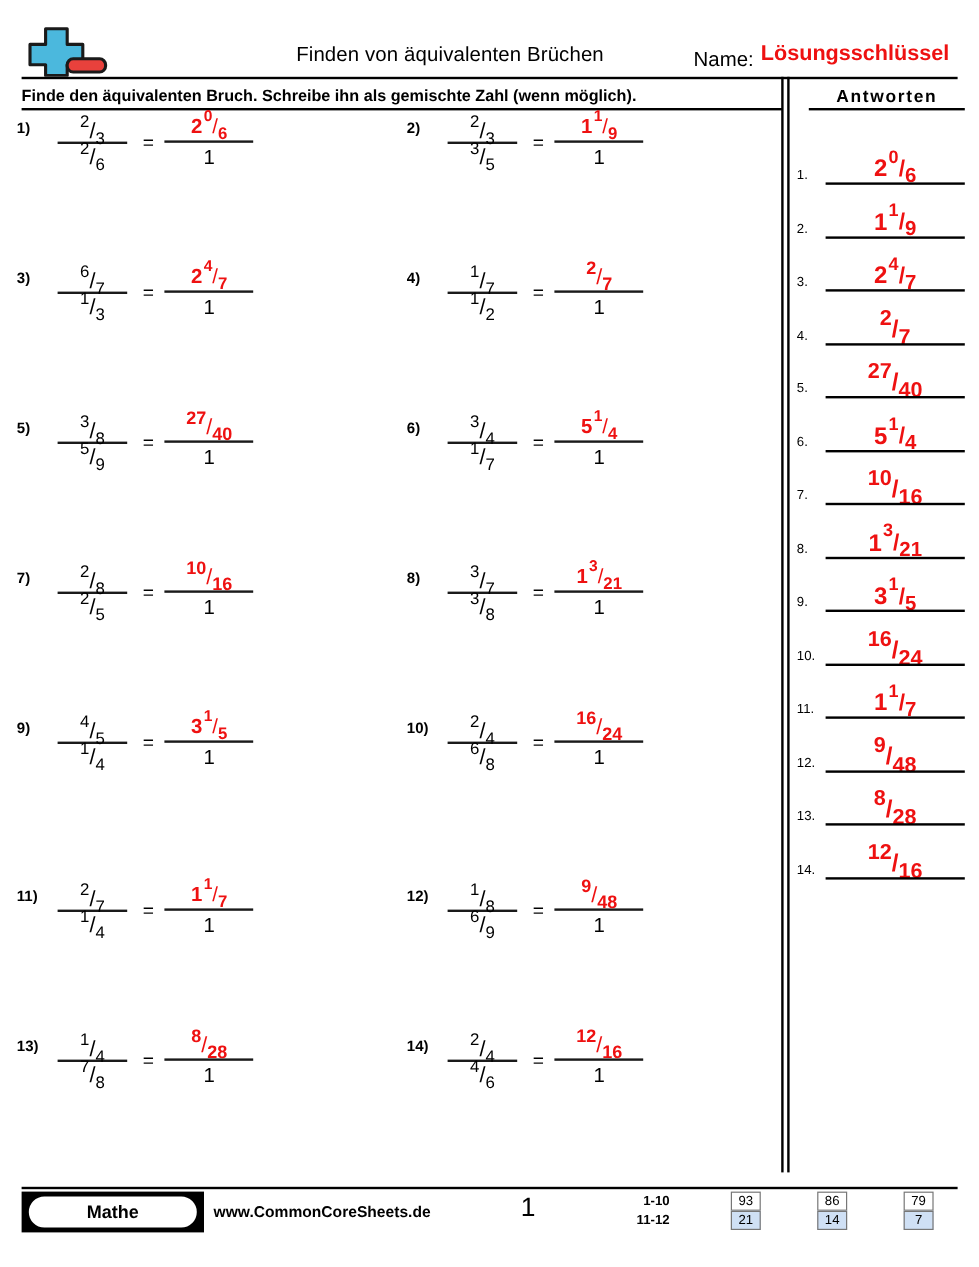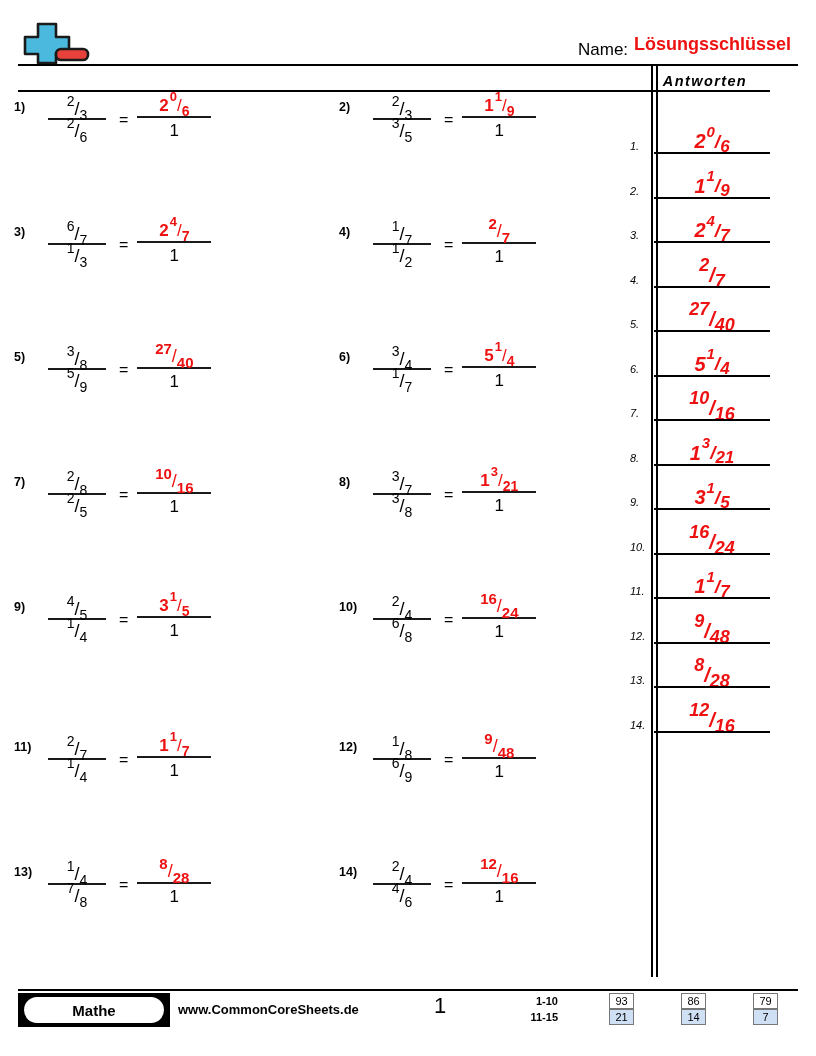--- a/index.html
+++ b/index.html
@@ -88,21 +88,21 @@
   .mixed { display:inline-flex; align-items:center; white-space:nowrap; line-height:1; }
   .mixed .whole { font-size:17px; font-weight:bold; position:relative; top:1px; margin-right:1px; }
   .mixed .frac .n { font-size:13px; font-weight:bold; top:-8px; }
   .mixed .frac .sl { font-size:17px; }
   .mixed .frac .d { font-size:14px; font-weight:bold; top:6px; }
   .frac.bigred .n { font-size:15px; font-weight:bold; }
   .frac.bigred .d { font-size:15px; font-weight:bold; }
   .frac.bigred .sl { font-size:18px; }
 
   
-  .answers { position:absolute; left:624px; top:64px; width:132px; height:913px;font-style:italic; }
+  .answers { position:absolute; left:658px; top:64px; width:132px; height:913px; }
   .ans-head {
     position:absolute; left:16px; top:9px; width:130px;
     text-align:center; font-size:14.5px; font-weight:bold;
     letter-spacing:1.4px;
     border-bottom:2px solid #000; padding-bottom:1px;
   }
   .ans-row {
     position:absolute; left:6px; width:142px; height:44px;
   }
   .ans-idx {
@@ -163,25 +163,27 @@
 
 <div class="page">
 
   <div class="header">
     <div class="logo">
       <svg width="82" height="46" viewBox="0 0 82 46">
         <path d="M20 6 h18 v13 h13 v17 h-13 v9 h-18 v-9 h-13 v-17 h13 z" fill="#4bb8dd" stroke="#1a1a1a" stroke-width="2.6" stroke-linejoin="round"></path>
         <rect x="38" y="31" width="32" height="11" rx="5" fill="#e8413c" stroke="#1a1a1a" stroke-width="2.6"></rect>
       </svg>
     </div>
+    <div class="title">Finden von äquivalenten Brüchen</div>
     <div class="name-label">Name:</div>
     <div class="answer-key-word">Lösungsschlüssel</div>
     <div class="hrule-top"></div>
   </div>
 
+  <div class="instructions">Finde den äquivalenten Bruch. Schreibe ihn als gemischte Zahl (wenn möglich).</div>
   <div class="hrule-instr"></div>
 
   <div class="divider-a"></div>
   <div class="divider-b"></div>
 
   <div class="problems" id="problems">
       <div class="prob" style="left: 0px; top: 0px;">
         <div class="prob-num">1)</div>
         <div class="prob-body">
           <div class="cplx">
@@ -792,21 +794,21 @@
           <div class="score-cell">79</div>
           <div class="score-cell">71</div>
           <div class="score-cell">64</div>
           <div class="score-cell shaded">57</div>
           <div class="score-cell shaded">50</div>
           <div class="score-cell shaded">48</div>
           <div class="score-cell shaded">36</div>
           <div class="score-cell shaded">29</div>
         </div>
         <div class="score-row">
-          <div class="rlabel">11-15</div>
+          <div class="rlabel">11-12</div>
           <div class="score-cell shaded">21</div>
           <div class="score-cell shaded">14</div>
           <div class="score-cell shaded">7</div>
           <div class="score-cell shaded">0</div>
         </div>
       </div>
   </div>
 
 </div>
 

